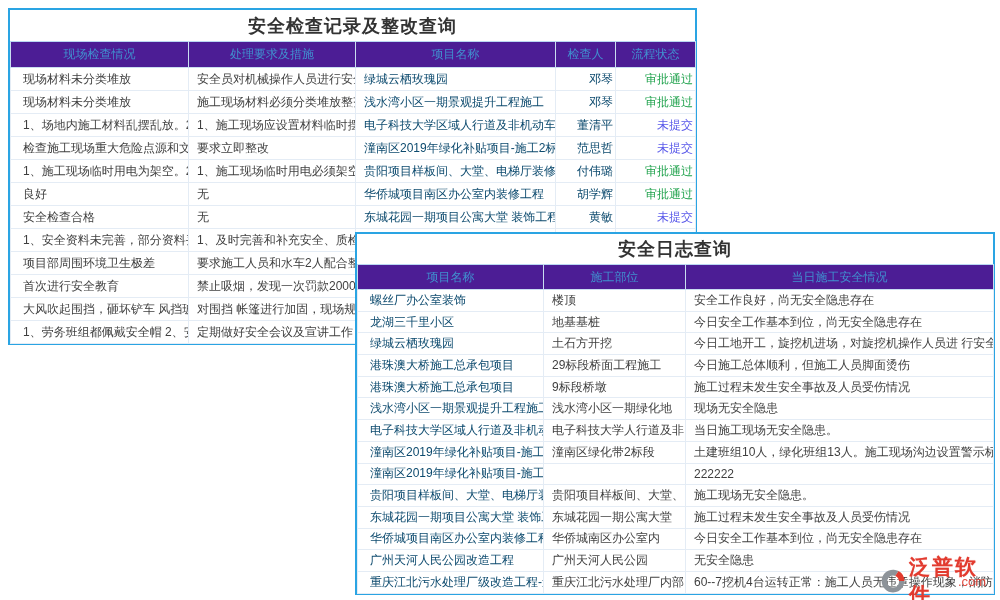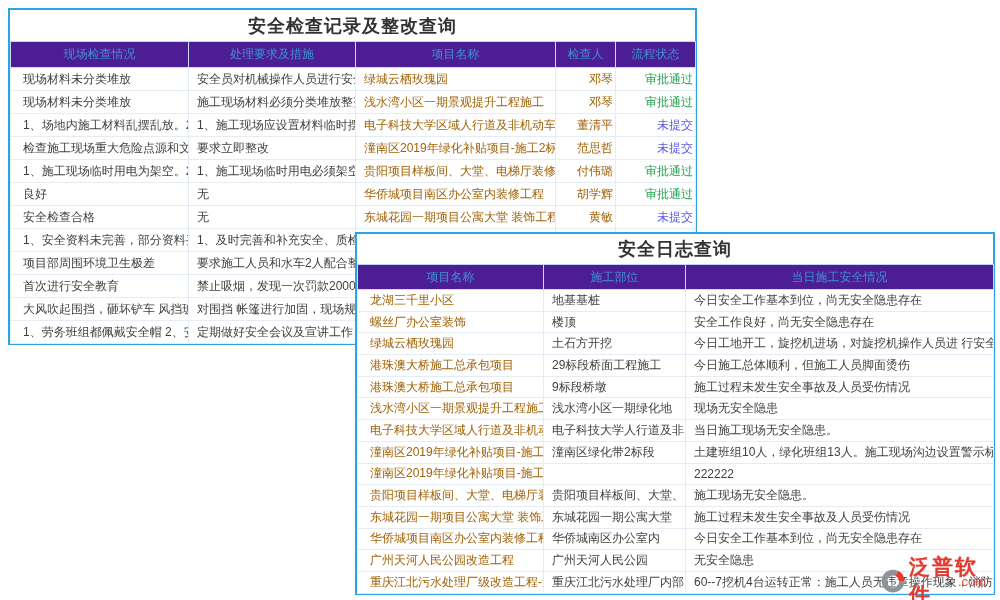--- a/index.html
+++ b/index.html
@@ -14,21 +14,21 @@
   table{width:100%;border-collapse:collapse;table-layout:fixed;}
   th{background:#4c1d95;color:#4090cf;font-weight:normal;font-size:12px;
      border:1px solid #c9ddf0;border-top:1px solid #b9d7f2;text-align:center;
      white-space:nowrap;overflow:hidden;padding:0 4px;box-sizing:border-box;}
   td{font-size:12px;color:#3f3f3f;border:1px solid #e4ecf5;
      white-space:nowrap;overflow:hidden;padding:0 8px;box-sizing:border-box;}
   #panel1 th{height:26px;}
   #panel1 td{height:23px;}
   #panel2 th{height:25px;}
   #panel2 td{height:21.7px;}
-  td.link{color:#a16207;}
+  td.link{color:#0c4a6e;}
   #panel1 td.col-inspection{padding-left:12px;}
   #panel2 td.col-project{padding-left:12px;}
   td.col-inspector,td.col-status{text-align:right;padding:0 2px;}
   
   #logo{position:absolute;left:880px;top:553px;z-index:5;display:flex;align-items:center;gap:3px;}
   #logo .brand{font-size:21px;font-weight:bold;color:#e23a2e;letter-spacing:2px;
     text-shadow:0 0 1px rgba(226,58,46,.4);}
   #logo-suffix{position:absolute;left:958px;top:574px;z-index:5;font-size:13px;
     color:#e23a2e;opacity:.9;}
 </style>
@@ -153,28 +153,28 @@
     </colgroup>
     <thead>
         <tr>
           <th>项目名称</th>
           <th>施工部位</th>
           <th>当日施工安全情况</th>
         </tr>
       </thead>
     <tbody>
         <tr>
+          <td class="col-project link">螺丝厂办公室装饰</td>
+          <td class="col-part">楼顶</td>
+          <td class="col-safety">安全工作良好，尚无安全隐患存在</td>
+        </tr>
+        <tr>
           <td class="col-project link">龙湖三千里小区</td>
           <td class="col-part">地基基桩</td>
           <td class="col-safety">今日安全工作基本到位，尚无安全隐患存在</td>
-        </tr>
-        <tr>
-          <td class="col-project link">螺丝厂办公室装饰</td>
-          <td class="col-part">楼顶</td>
-          <td class="col-safety">安全工作良好，尚无安全隐患存在</td>
         </tr>
         <tr>
           <td class="col-project link">绿城云栖玫瑰园</td>
           <td class="col-part">土石方开挖</td>
           <td class="col-safety">今日工地开工，旋挖机进场，对旋挖机操作人员进 行安全技术...</td>
         </tr>
         <tr>
           <td class="col-project link">港珠澳大桥施工总承包项目</td>
           <td class="col-part">29标段桥面工程施工</td>
           <td class="col-safety">今日施工总体顺利，但施工人员脚面烫伤</td>

